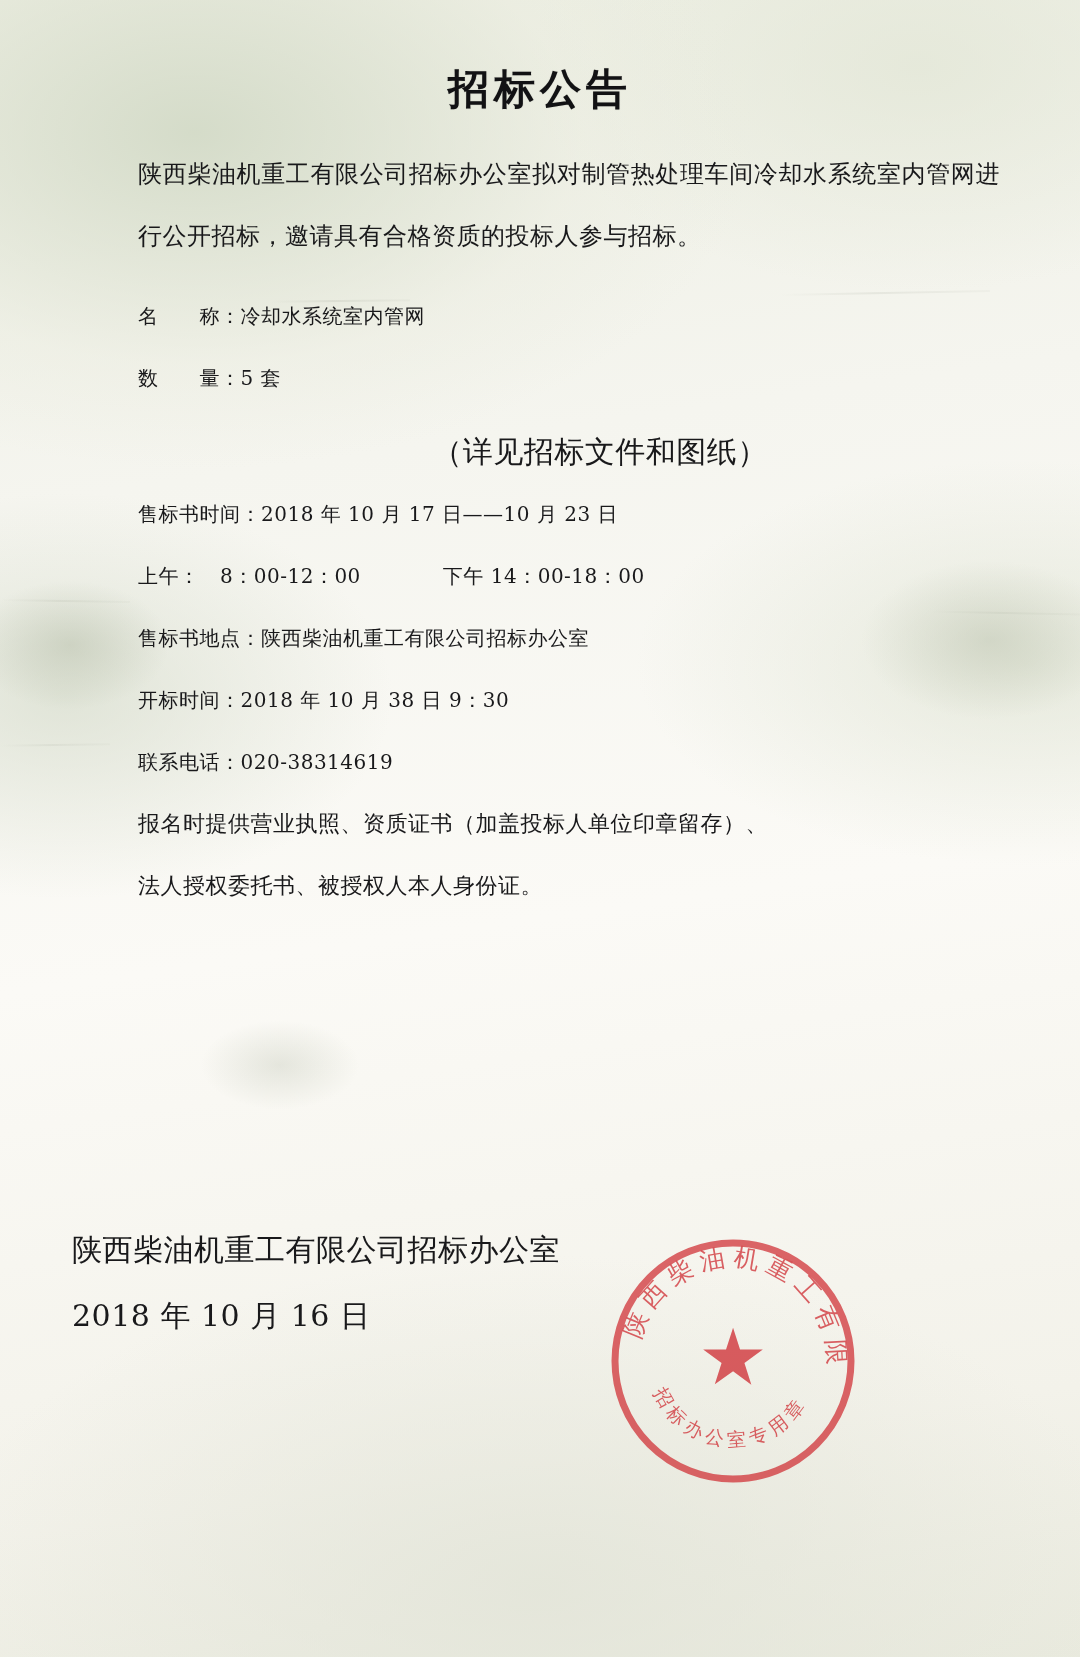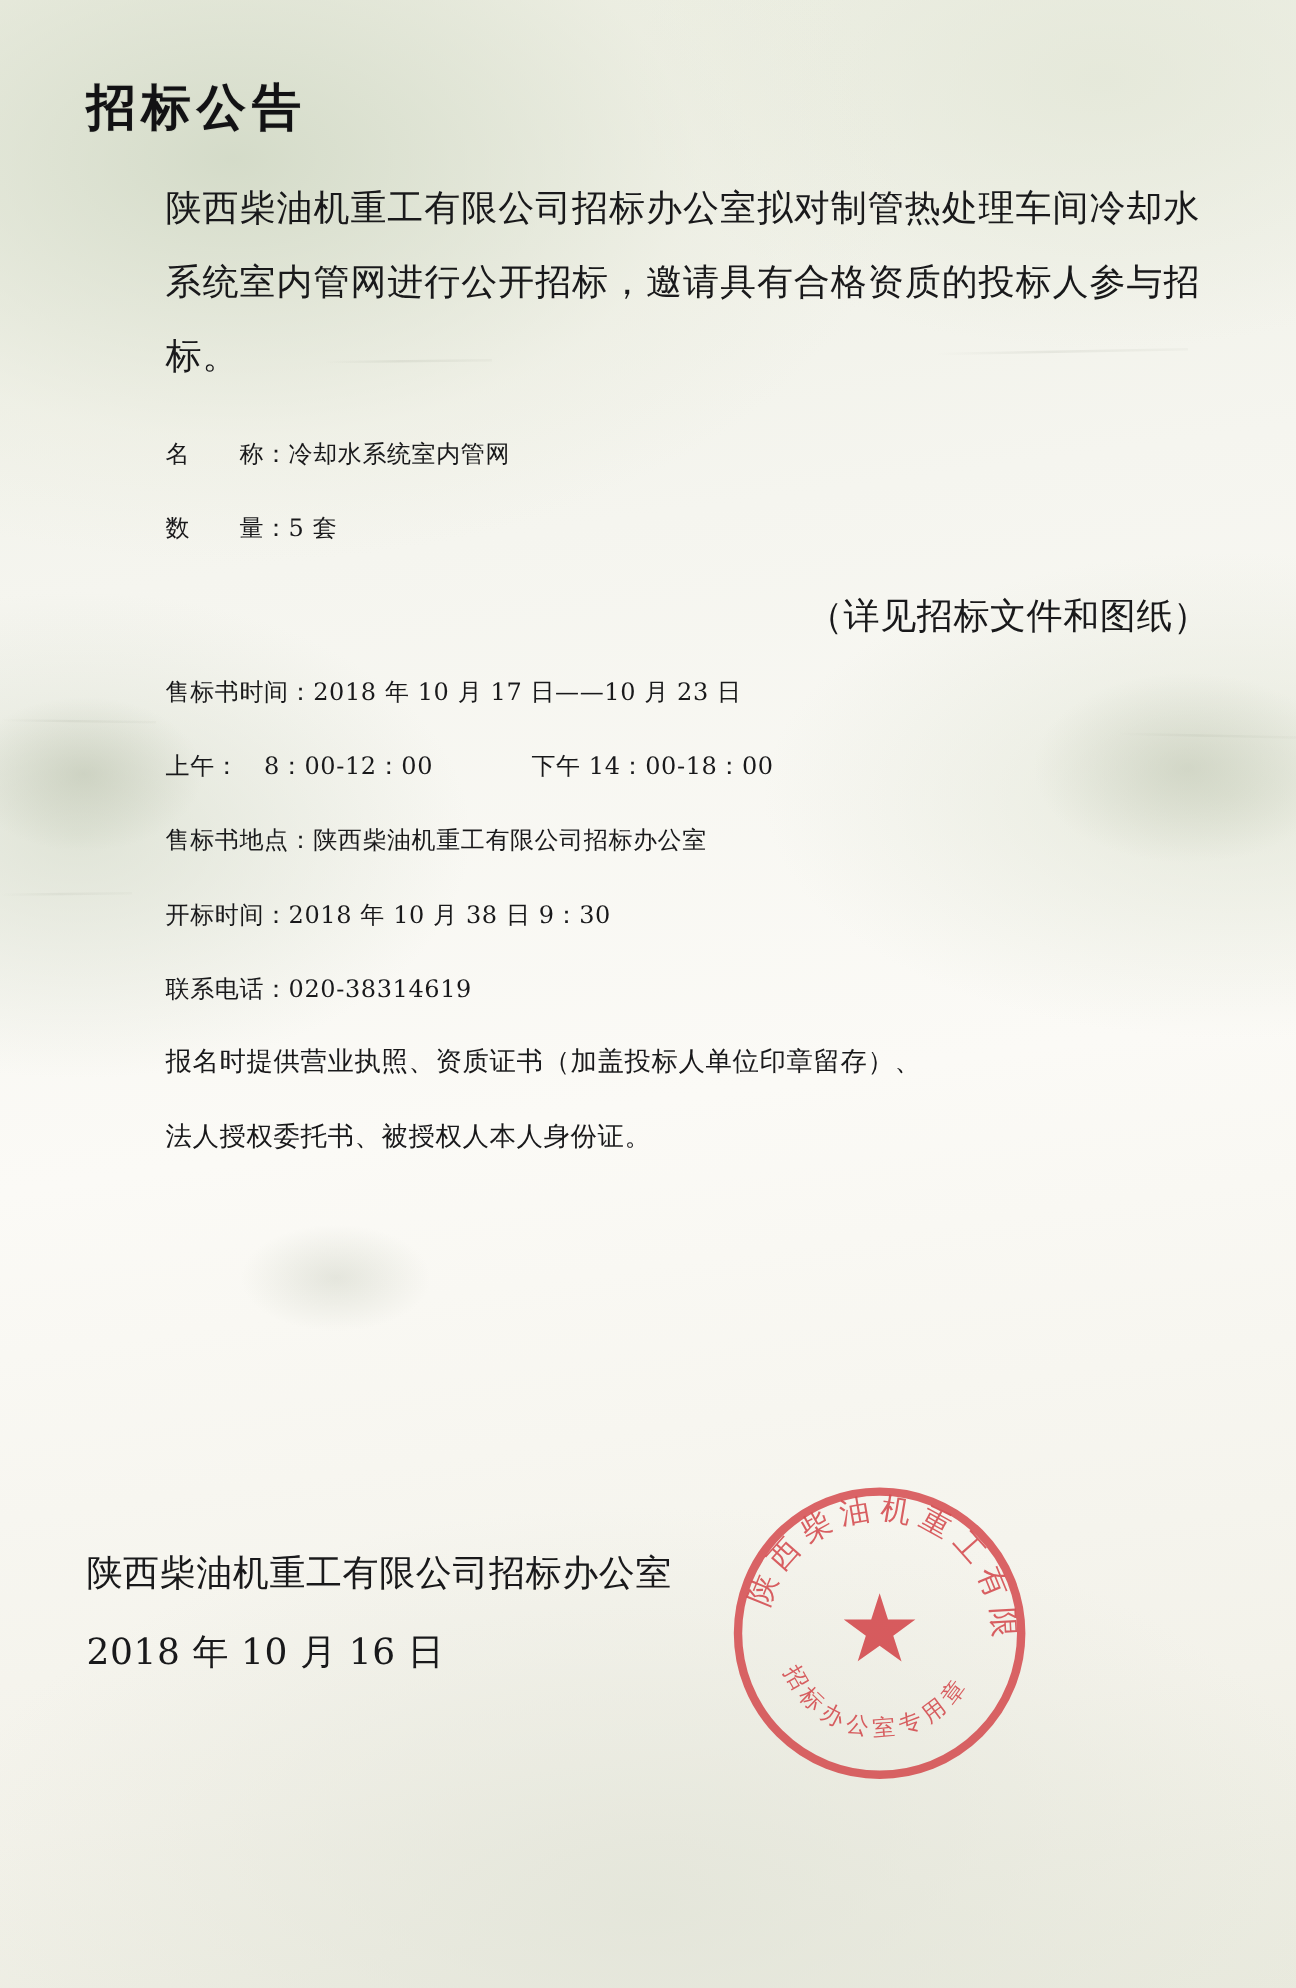--- a/index.html
+++ b/index.html
@@ -51,48 +51,48 @@
   .smudge.s3 { top: 1020px; left: 200px; width: 160px; height: 90px; background: radial-gradient(ellipse at center, rgba(180,186,168,0.30) 0%, rgba(180,186,168,0) 70%); }
 
   
   .doc {
     position: relative;
     z-index: 3;
     padding: 0 72px;
     color: #19191b;
   }
   .title {
-    text-align: left;
+    text-align: center;
     font-size: 41px;
     letter-spacing: 5px;
     font-weight: 600;
     margin: 62px 0 0 0;
     color: #121214;
     text-shadow: 0 0 1px rgba(0,0,0,0.25);
   }
   .para {
-    font-size: 30px;
+    font-size: 24px;
     line-height: 62px;
     text-indent: 0;
     margin: 26px 0 0 0;
     letter-spacing: 0.5px;
     padding: 0 8px 0 66px;
     text-align: justify;
   }
   .line {
     font-size: 20px;
     line-height: 62px;
     padding-left: 66px;
     letter-spacing: 0.5px;
     white-space: pre;
   }
   .center-note {
     font-size: 30px;
     line-height: 62px;
-    text-align: right;
+    text-align: center;
     padding-left: 120px;
     letter-spacing: 0.5px;
     margin-top: 12px;
   }
   .block-gap { height: 18px; }
 
   .wrapline {
     font-size: 22px;
     line-height: 62px;
     padding-left: 66px;

